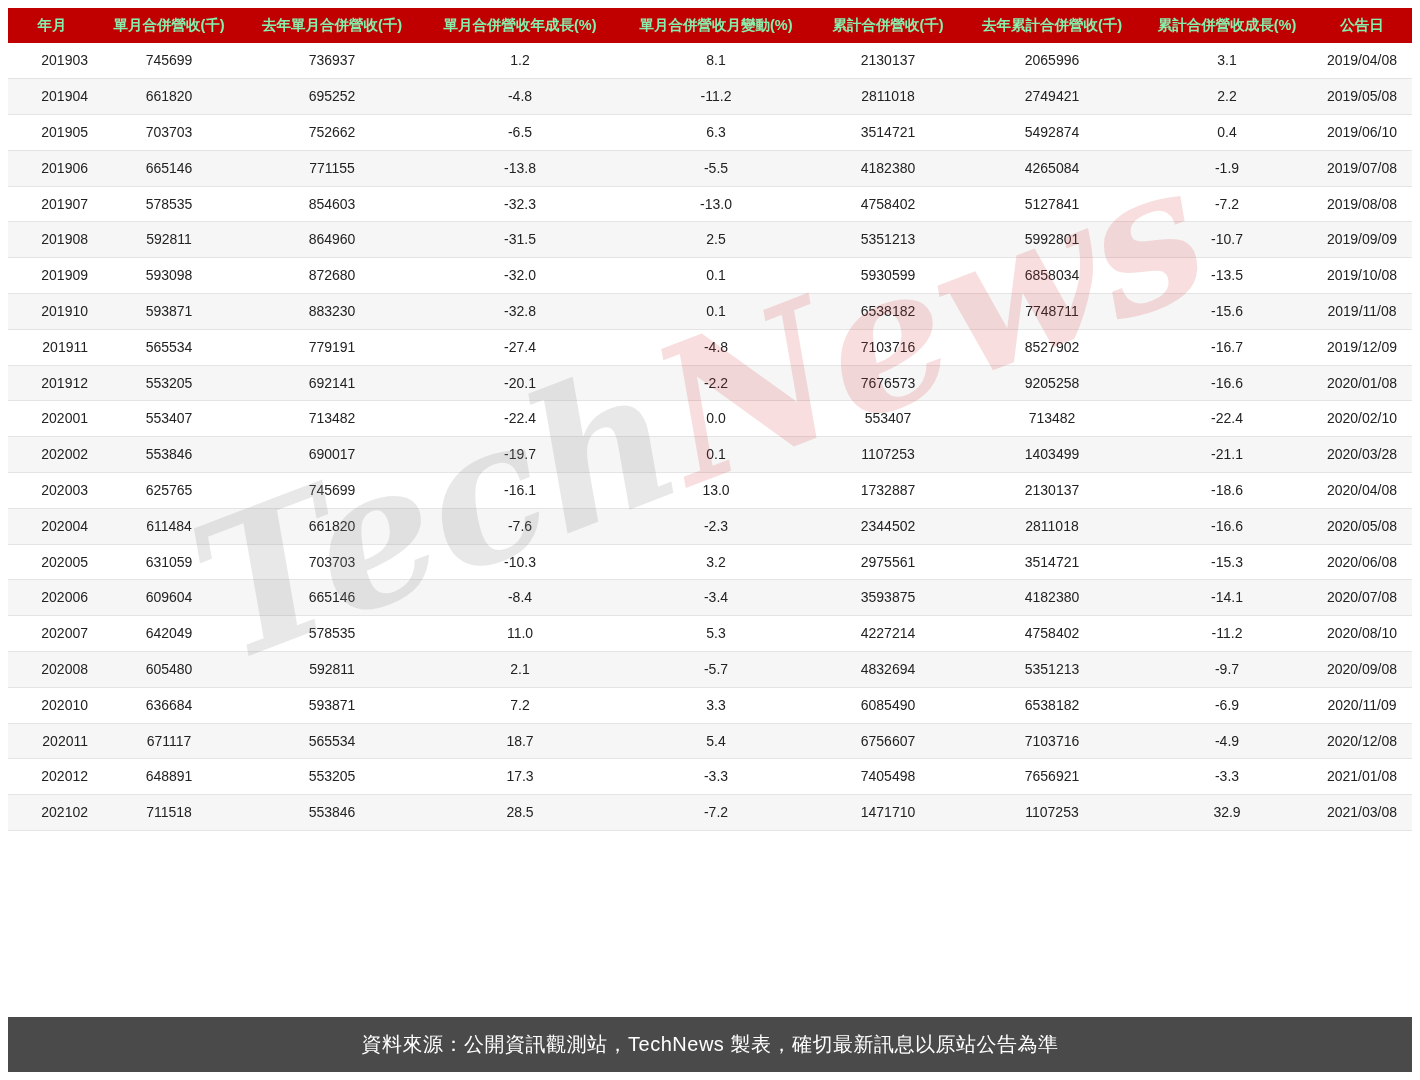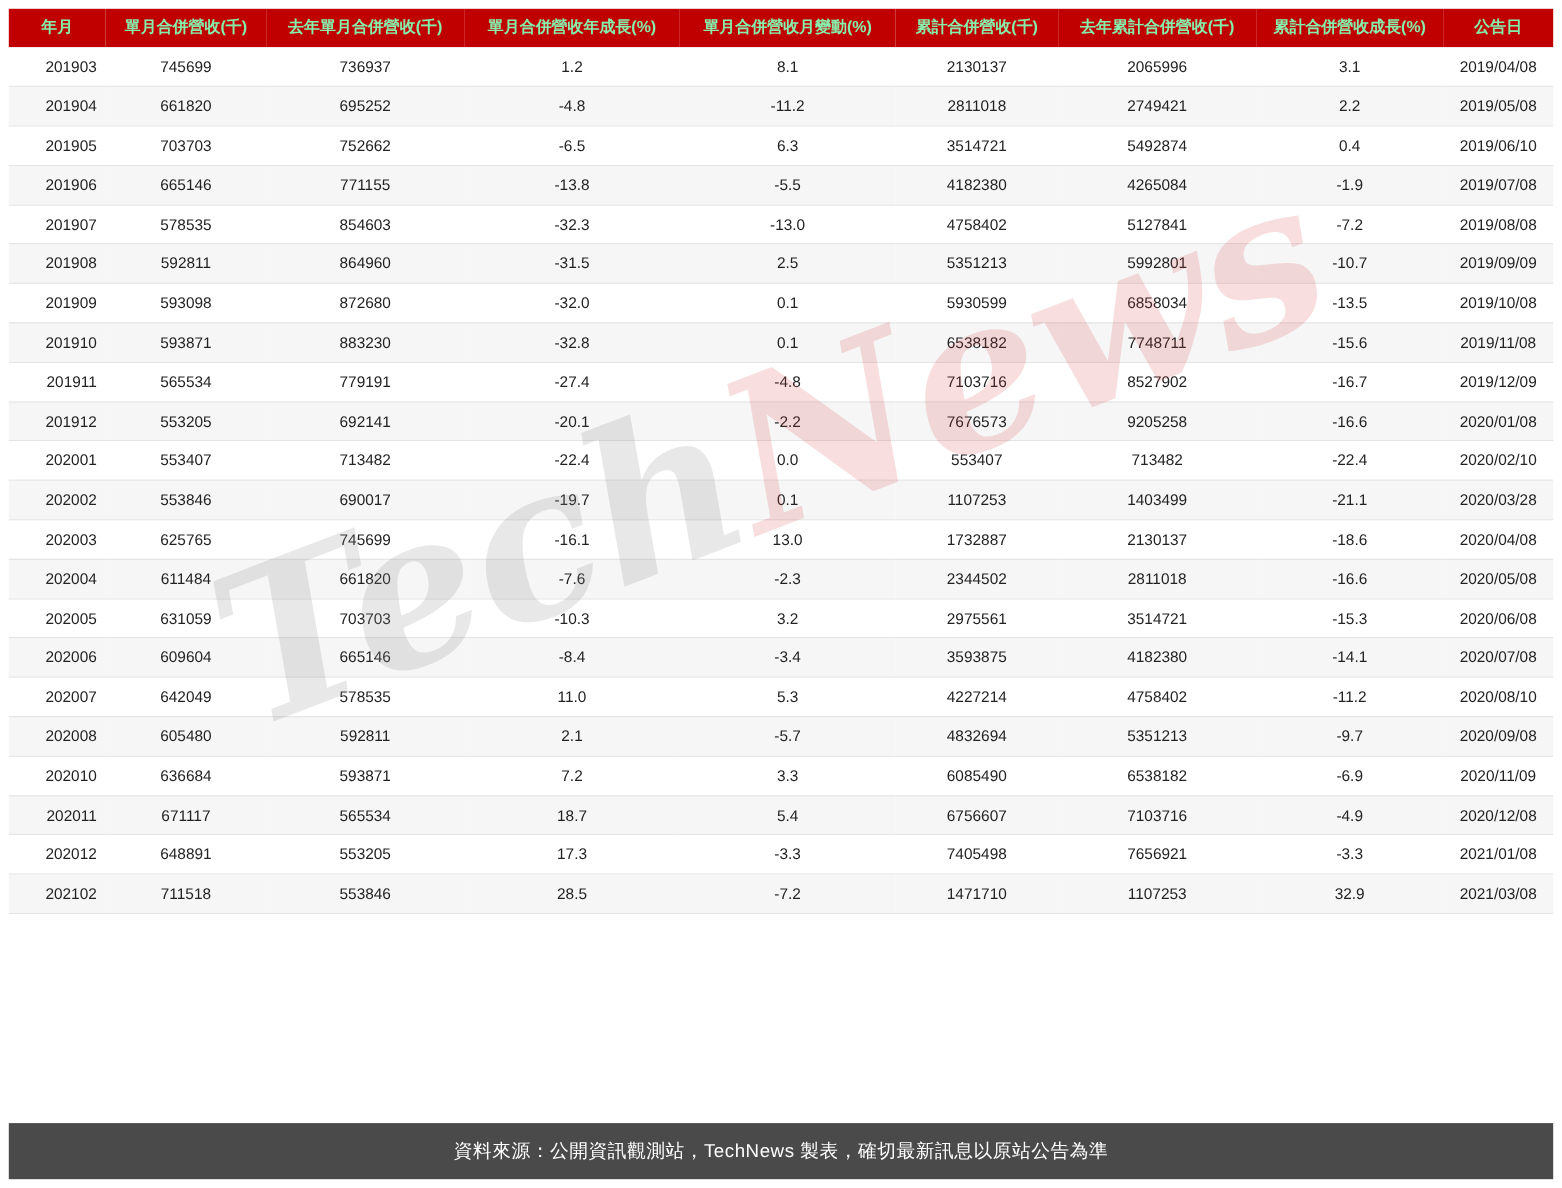--- a/index.html
+++ b/index.html
@@ -75,21 +75,21 @@
   tbody td.c0 { text-align: right; }
   tbody td.num { text-align: center; }
   .footer {
     position: absolute;
     left: 8px;
     bottom: 8px;
     width: 1404px;
     background: #4a4a4a;
     color: #ffffff;
     text-align: center;
-    font-size: 17px;
+    font-size: 20px;
     padding: 14px 0;
     box-sizing: border-box;
     z-index: 6;
     letter-spacing: 0.5px;
   }
 </style>
 </head>
 <body>
 
 <div id="wrap">

